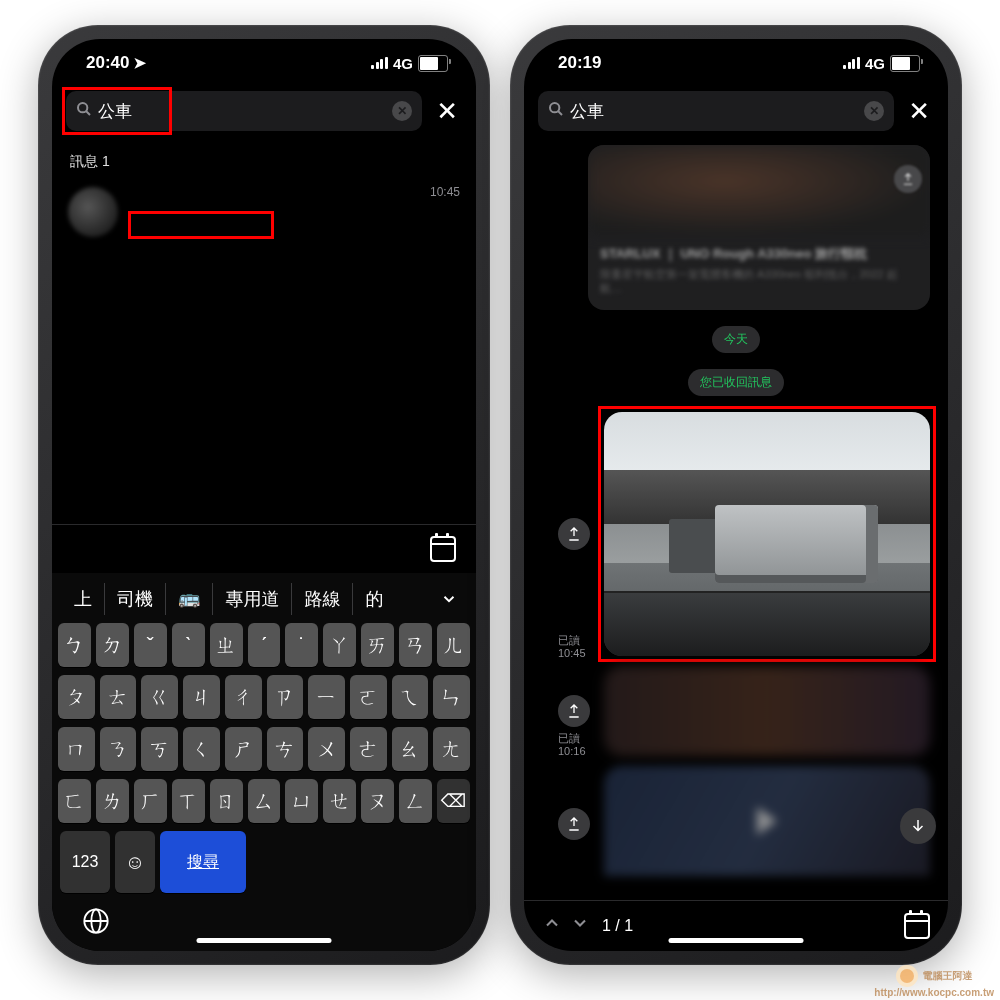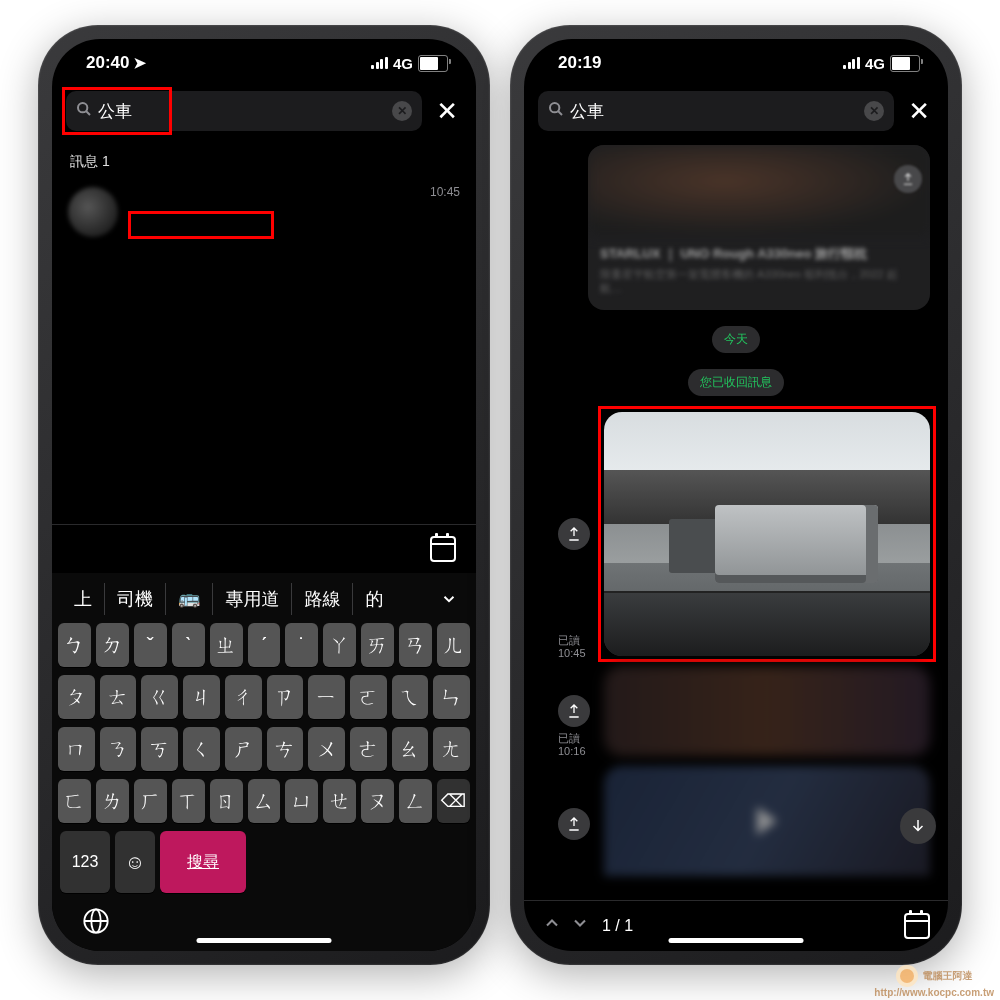--- a/index.html
+++ b/index.html
@@ -311,21 +311,21 @@
   }
   .bottom-row {
     display:flex;
     gap:5px;
     padding: 0 2px;
   }
   .bottom-row .key { height:62px; font-size:16px; }
   .key.num { max-width: 50px; }
   .key.emoji { max-width: 40px; font-size:20px; }
   .key.space { flex: 3; }
-  .key.search { background:#be185d; max-width:86px;text-decoration:underline; }
+  .key.search { background:#1d4ed8; max-width:86px;text-decoration:underline; }
   .kb-footer {
     display:flex;
     justify-content: flex-start;
     padding: 12px 26px 4px 26px;
     color:#fff;
   }
   .home-indicator {
     position:absolute;
     bottom:8px;
     left:50%;

